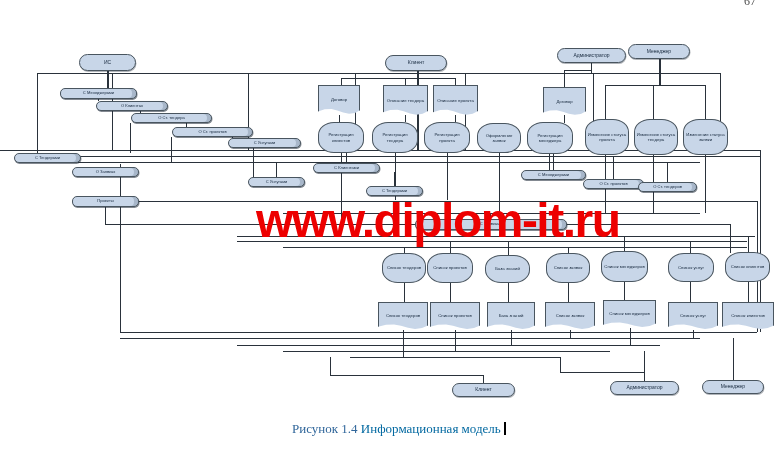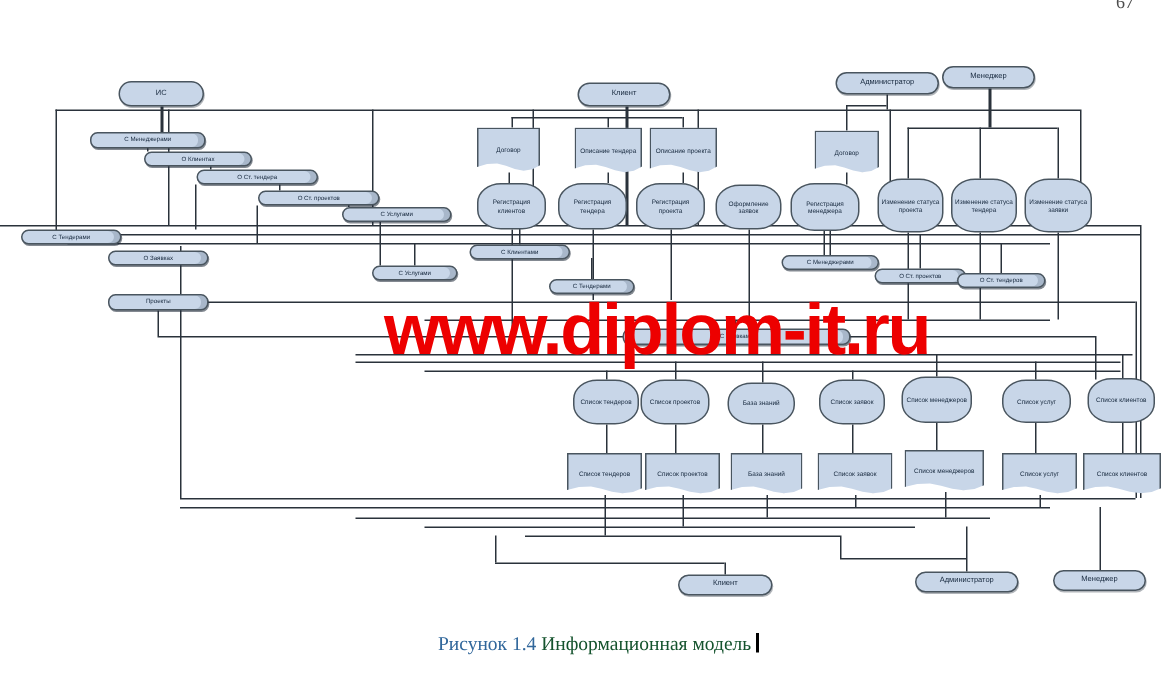--- a/index.html
+++ b/index.html
@@ -13,21 +13,21 @@
         color:#16283d;font:4.3px/1.18 "Liberation Sans",sans-serif;display:flex;align-items:center;
         justify-content:center;text-align:center;padding:1px;overflow:hidden;z-index:2;}
   .n-entity{border-radius:10px;font-size:5px;box-shadow:0.5px 1px 0 rgba(30,40,55,.35);}
   .n-store{border-radius:5px;font-size:4.1px;box-shadow:0.5px 1px 0 rgba(30,40,55,.55), inset -4px 0 0 rgba(70,90,110,.25);}
   .n-process{border-radius:16px/13px;}
   .n-doc{clip-path:polygon(0 0,100% 0,100% 84%,88% 93%,74% 96%,60% 92%,46% 85%,32% 80%,16% 81%,0 88%);}
   #watermark{position:absolute;left:256px;top:193px;z-index:9;font-weight:bold;font-size:48px;
              letter-spacing:-1.5px;color:#ed0000;white-space:nowrap;font-family:"Liberation Sans",sans-serif;}
   #caption{position:absolute;left:292px;top:421px;font:13px "Liberation Serif",serif;white-space:nowrap;z-index:3;}
   #caption .fig-label{color:#31679b;}
-  #caption .fig-title{color:#14532d;text-align:center;}
+  #caption .fig-title{color:#0369a1;text-align:center;}
   .text-cursor{display:inline-block;width:2px;height:13px;background:#000;margin-left:3px;vertical-align:-2px;}
 </style>
 </head>
 <body>
 
 <div id="page">
   <div id="page-number">67</div>
   <div id="diagram">
       <div class="edge" style="left: 37px; top: 73px; width: 683px; height: 1px;"></div>
       <div class="edge" style="left: 37px; top: 73px; width: 1px; height: 83px;"></div>

